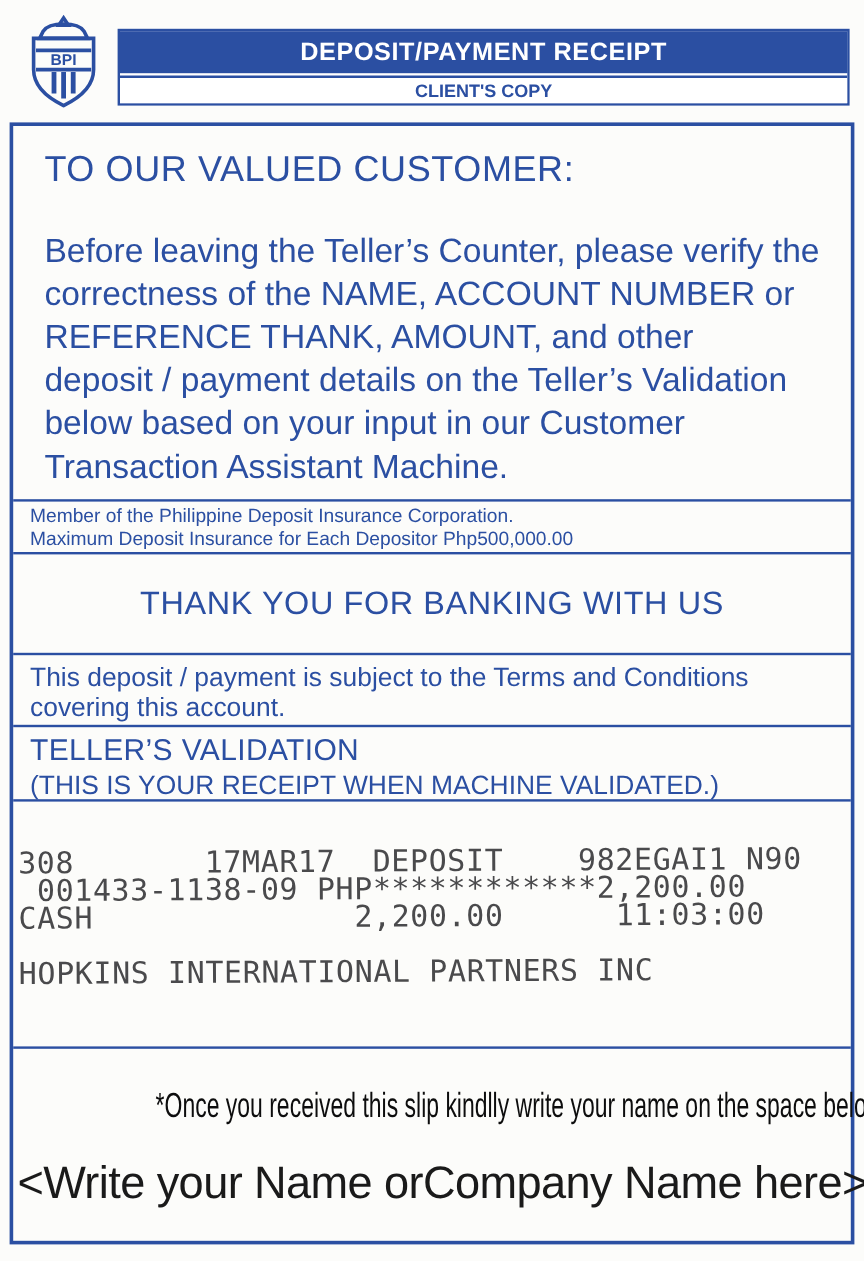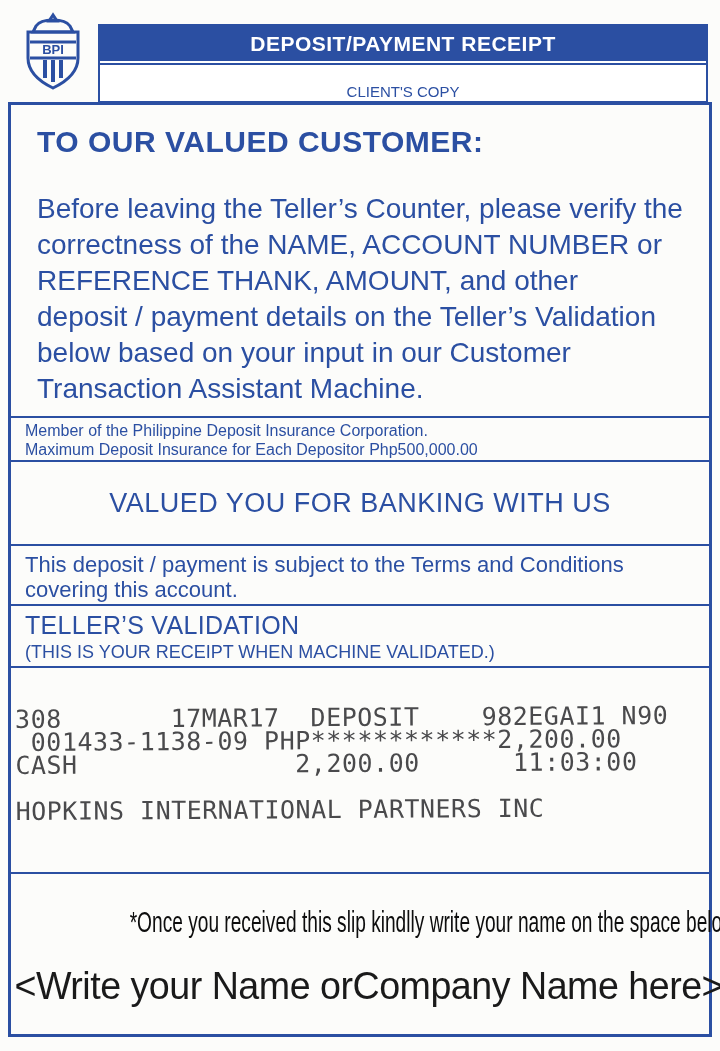--- a/index.html
+++ b/index.html
@@ -41,59 +41,59 @@
     font-weight:bold;
     font-size:21px;
     letter-spacing:0.5px;
     padding:6px 0 5px;
   }
   .header-sub{
     background:#fff;
     color:var(--blue);
     border-top:2px solid var(--blue);
     text-align:center;
-    font-weight:normal;
+    font-weight:bold;
     font-size:15px;
-    padding:18px 0 1px;
+    padding:3px 0 1px;
   }
   
   .main-box{
     margin:6px 8px 0 8px;
     border:3px solid var(--blue);
     background:var(--paper);
     height:935px;
   }
   .section{border-bottom:2px solid var(--blue);}
   .section:last-child{border-bottom:none;}
 
   
   .notice{height:313px;padding:20px 26px 0;color:var(--blue);}
   .notice-heading{
     font-size:30px;letter-spacing:0.5px;
-    margin-bottom:32px;white-space:nowrap;font-weight:bold;
+    margin-bottom:32px;white-space:nowrap;
   }
   .notice-line{
     font-size:28px;line-height:36px;white-space:nowrap;
   }
   
   .pdic{height:44px;padding:3px 14px 0;color:var(--blue);}
   .pdic-line{font-size:16px;line-height:19px;white-space:nowrap;}
   
   .thankyou{
     height:84px;color:var(--blue);
     display:flex;align-items:center;justify-content:center;
   }
   .thankyou-text{font-size:27px;letter-spacing:0.5px;white-space:nowrap;}
   
   .terms{height:60px;padding:6px 14px 0;color:var(--blue);}
   .terms-line{font-size:22px;line-height:25px;white-space:nowrap;}
   
   .vheader{height:62px;padding:5px 14px 0;color:var(--blue);}
   .vheader-title{font-size:25px;font-weight:normal;letter-spacing:0.3px;white-space:nowrap;}
-  .vheader-sub{font-size:18px;margin-top:2px;white-space:nowrap;}
+  .vheader-sub{font-size:22px;margin-top:2px;white-space:nowrap;}
   
   .vprint{height:206px;padding:40px 0 0 4px;background:transparent;}
   .vprint-inner{
     transform:rotate(-0.35deg);
     transform-origin:left top;
     color:var(--gray);
     font-family:"DejaVu Sans Mono",monospace;
     font-size:25px;
     letter-spacing:0.5px;
     line-height:23px;
@@ -164,21 +164,21 @@
         <div class="notice-line">Transaction Assistant Machine.</div>
       </div>
     </div>
 
     <div class="section pdic">
       <div class="pdic-line">Member of the Philippine Deposit Insurance Corporation.</div>
       <div class="pdic-line">Maximum Deposit Insurance for Each Depositor Php500,000.00</div>
     </div>
 
     <div class="section thankyou">
-      <div class="thankyou-text">VALUED YOU FOR BANKING WITH US</div>
+      <div class="thankyou-text">THANK YOU FOR BANKING WITH US</div>
     </div>
 
     <div class="section terms">
       <div class="terms-line">This deposit / payment is subject to the Terms and Conditions</div>
       <div class="terms-line">covering this account.</div>
     </div>
 
     <div class="section vheader">
       <div class="vheader-title">TELLER’S VALIDATION</div>
       <div class="vheader-sub">(THIS IS YOUR RECEIPT WHEN MACHINE VALIDATED.)</div>

